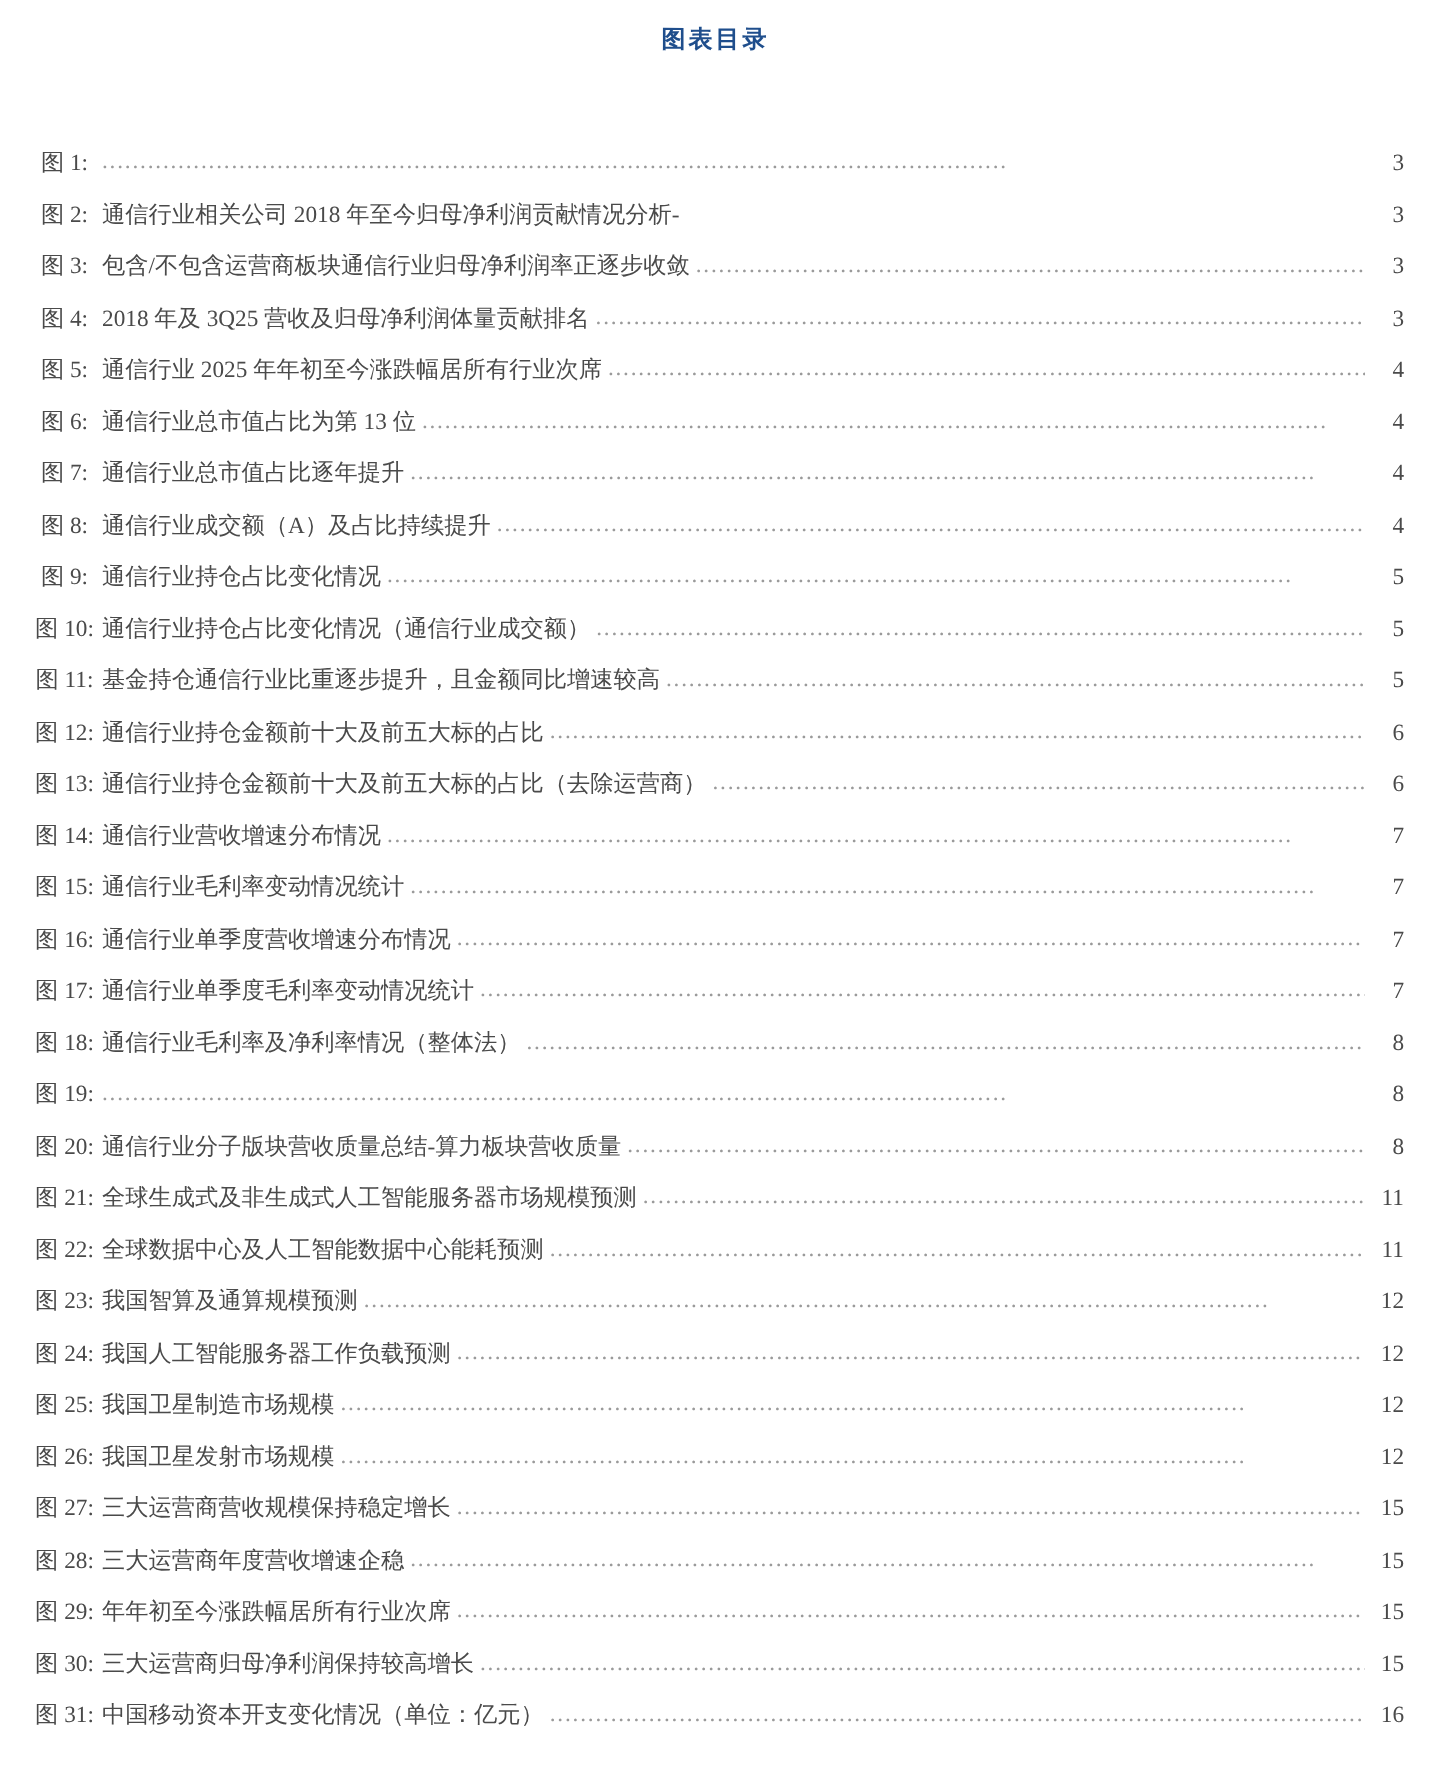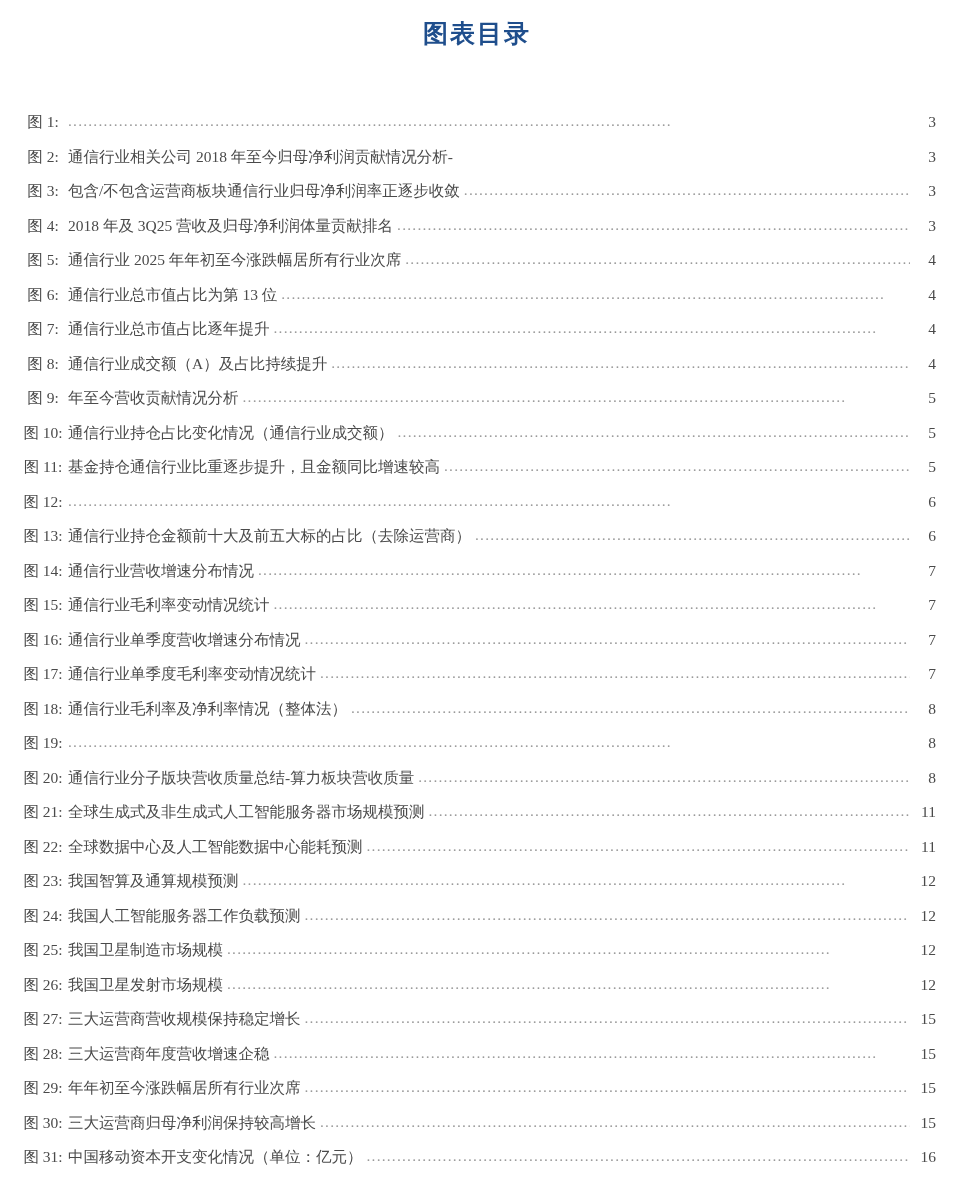--- a/index.html
+++ b/index.html
@@ -19,21 +19,21 @@
     width: 954px;
     height: 1179px;
     box-sizing: border-box;
     padding: 0 18px;
     position: relative;
   }
   .doc-title {
     text-align: center;
     font-family: "Liberation Serif", "DejaVu Serif", serif;
     font-weight: bold;
-    font-size: 25px;
+    font-size: 16px;
     letter-spacing: 2px;
     color: #1f4e8c;
     margin-top: 16px;
     margin-bottom: 0;
     line-height: 1.4;
   }
   .toc {
     margin-top: 63px;
   }
   .toc-row {
@@ -125,38 +125,39 @@
         <span class="toc-page">4</span>
       </div>
       <div class="toc-row">
         <span class="toc-label">图 8:</span>
         <span class="toc-text">通信行业成交额（A）及占比持续提升</span>
         <span class="toc-dots">.......................................................................................................................</span>
         <span class="toc-page">4</span>
       </div>
       <div class="toc-row">
         <span class="toc-label">图 9:</span>
-        <span class="toc-text">年至今营收贡献情况分析</span>
+        <span class="toc-text">通信行业持仓占比变化情况</span>
         <span class="toc-dots">.......................................................................................................................</span>
         <span class="toc-page">5</span>
       </div>
       <div class="toc-row">
         <span class="toc-label">图 10:</span>
         <span class="toc-text">通信行业持仓占比变化情况（通信行业成交额）</span>
         <span class="toc-dots">.......................................................................................................................</span>
         <span class="toc-page">5</span>
       </div>
       <div class="toc-row">
         <span class="toc-label">图 11:</span>
         <span class="toc-text">基金持仓通信行业比重逐步提升，且金额同比增速较高</span>
         <span class="toc-dots">.......................................................................................................................</span>
         <span class="toc-page">5</span>
       </div>
       <div class="toc-row">
         <span class="toc-label">图 12:</span>
+        <span class="toc-text">通信行业持仓金额前十大及前五大标的占比</span>
         <span class="toc-dots">.......................................................................................................................</span>
         <span class="toc-page">6</span>
       </div>
       <div class="toc-row">
         <span class="toc-label">图 13:</span>
         <span class="toc-text">通信行业持仓金额前十大及前五大标的占比（去除运营商）</span>
         <span class="toc-dots">.......................................................................................................................</span>
         <span class="toc-page">6</span>
       </div>
       <div class="toc-row">

